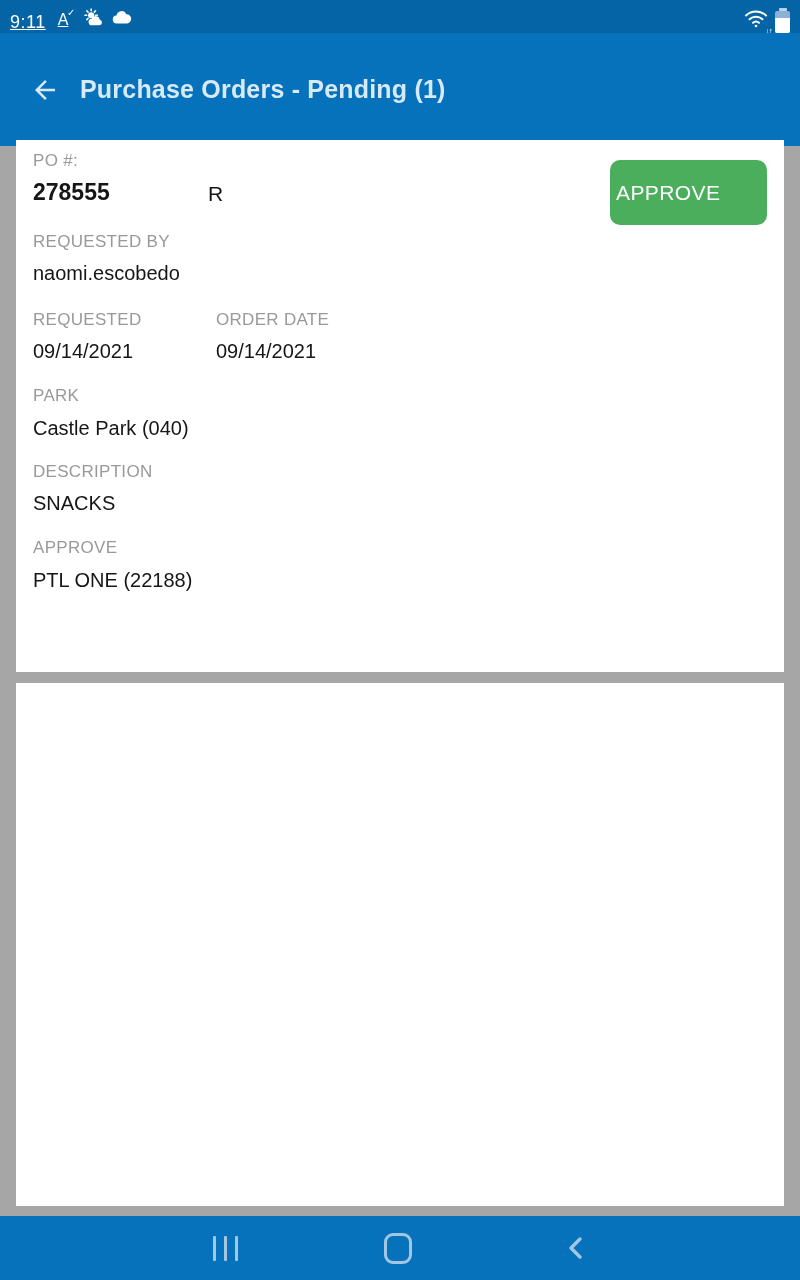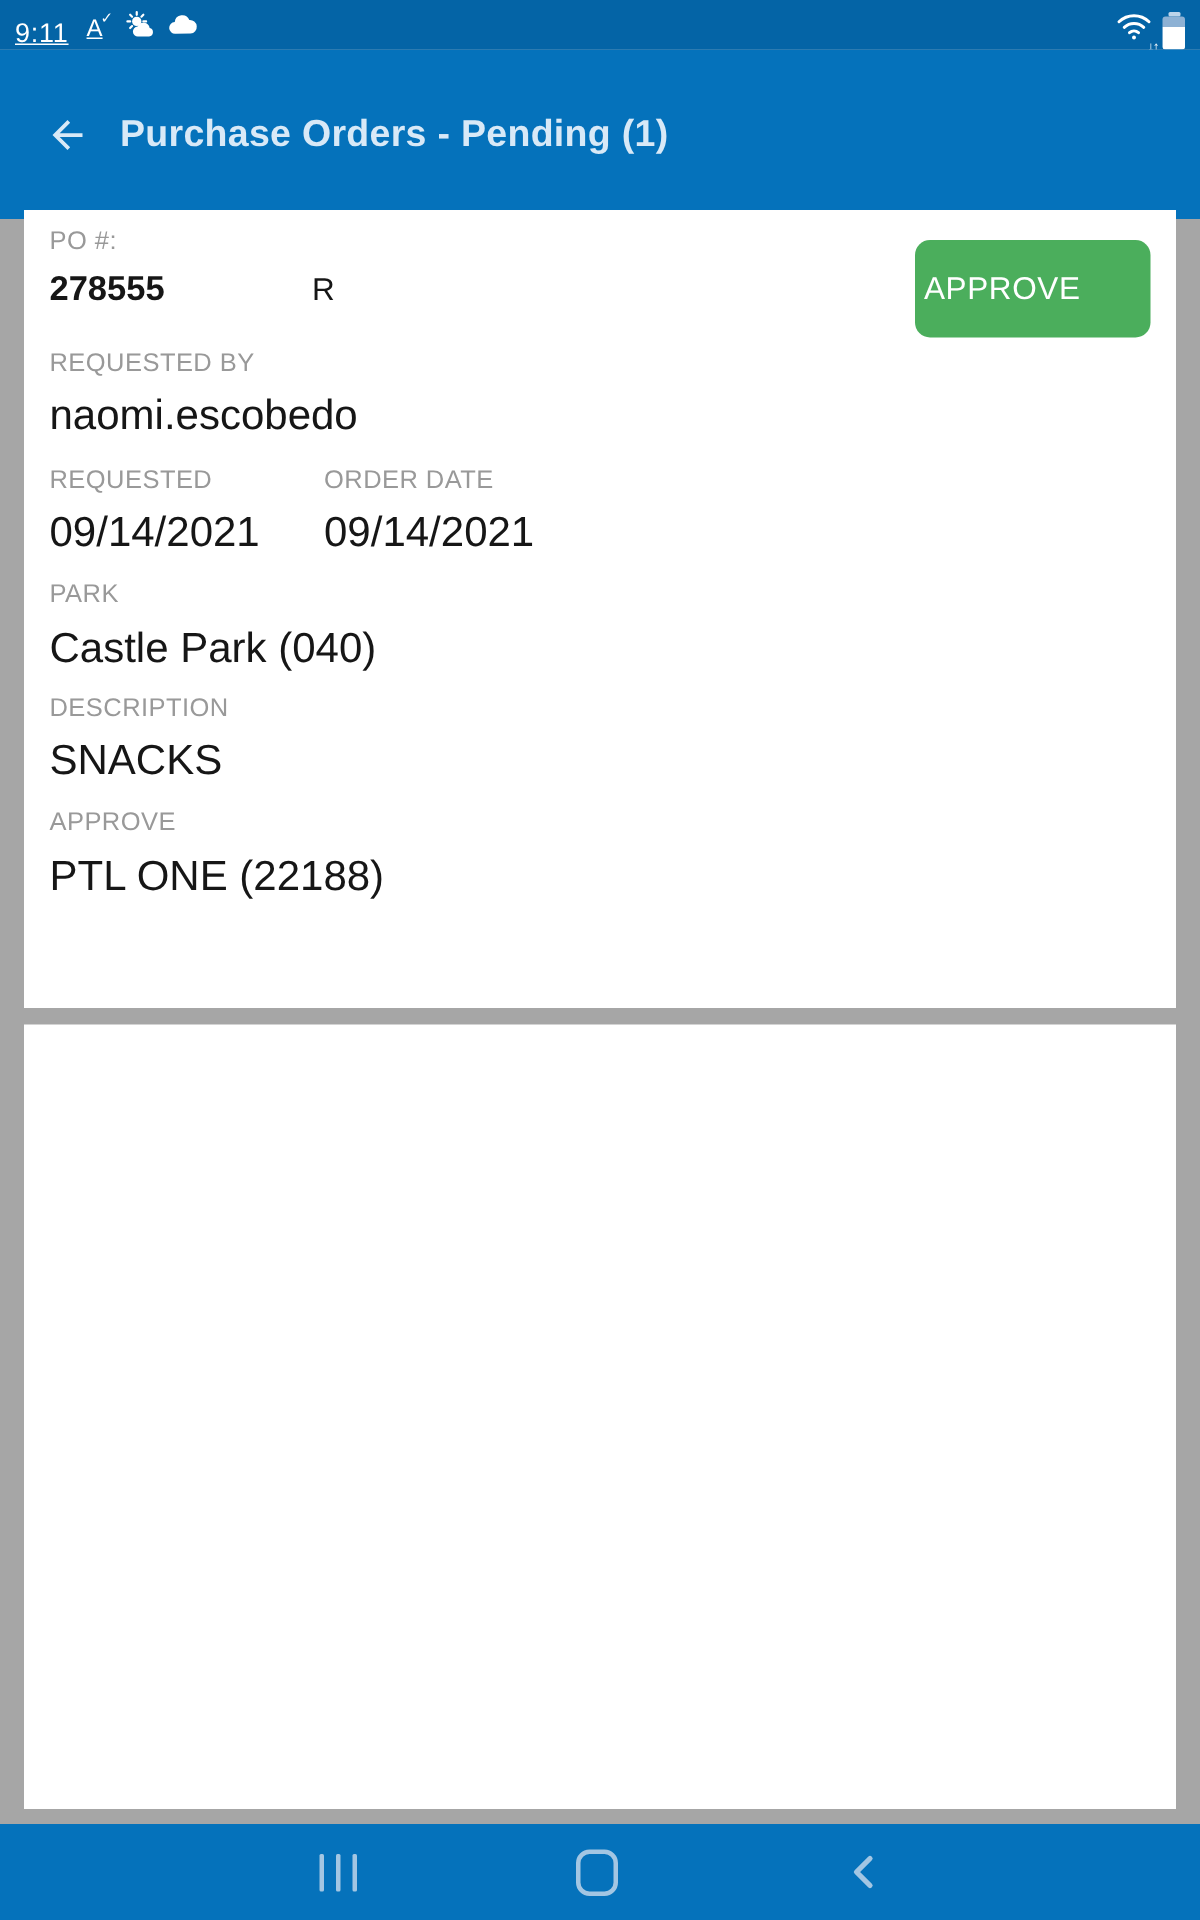--- a/index.html
+++ b/index.html
@@ -31,21 +31,21 @@
     display:flex;align-items:center;padding:0 28px;box-sizing:border-box;gap:18px;
     color:#d8e9f7;
   }
   .app-title{font-size:25px;font-weight:700;letter-spacing:.2px;}
   .back-btn{display:flex;align-items:center;justify-content:center;width:34px;height:34px;cursor:pointer;}
   
   .card{position:absolute;left:16px;width:768px;background:#fff;}
   .card-po{top:140px;height:532px;}
   .card-list{top:683px;height:523px;}
   .field-label{position:absolute;left:17px;font-size:17px;color:#999;letter-spacing:.3px;line-height:1;}
-  .field-value{position:absolute;left:17px;font-size:28px;color:#161616;line-height:1;}
+  .field-value{position:absolute;left:17px;font-size:20px;color:#161616;line-height:1;}
   .po-number{font-size:23px;font-weight:700;}
   .po-flag{position:absolute;left:192px;font-size:21px;color:#161616;line-height:1;}
   .col2{left:200px;}
   .list-header{
     position:absolute;left:17px;right:16px;top:512px;
     display:flex;justify-content:space-between;
     font-size:18px;color:#8c8c8c;letter-spacing:.3px;
   }
   
   .action-btn{

